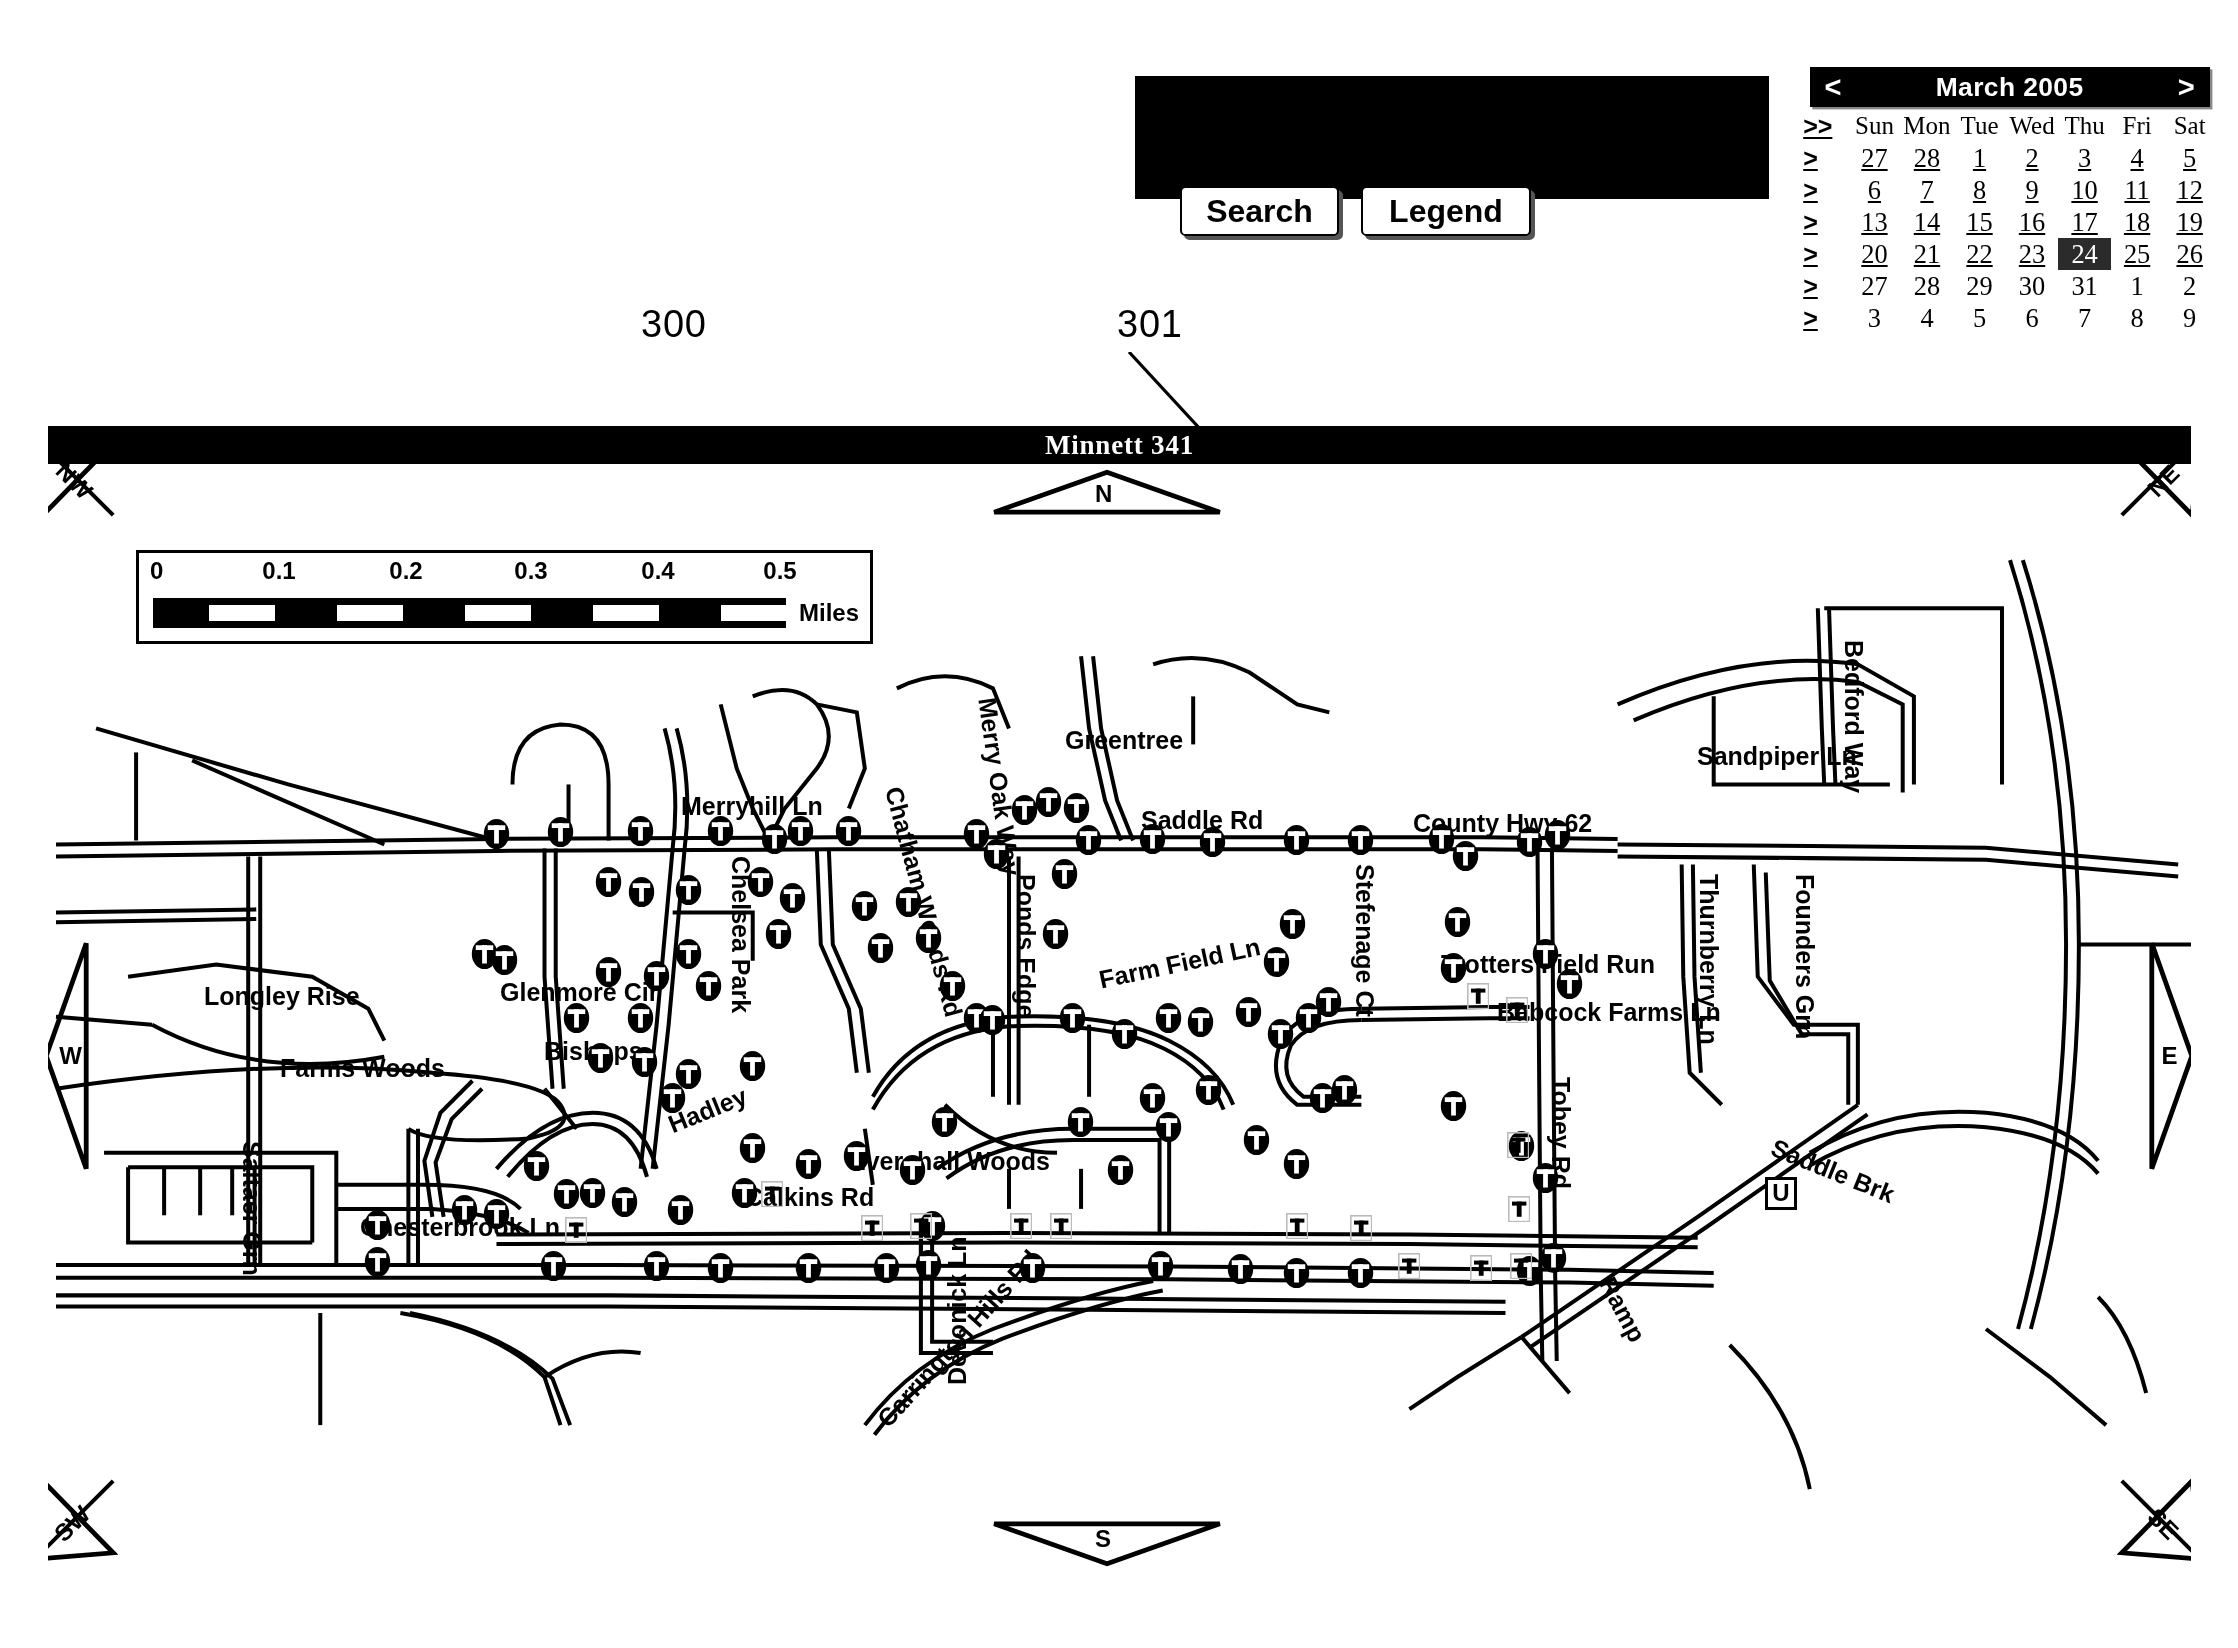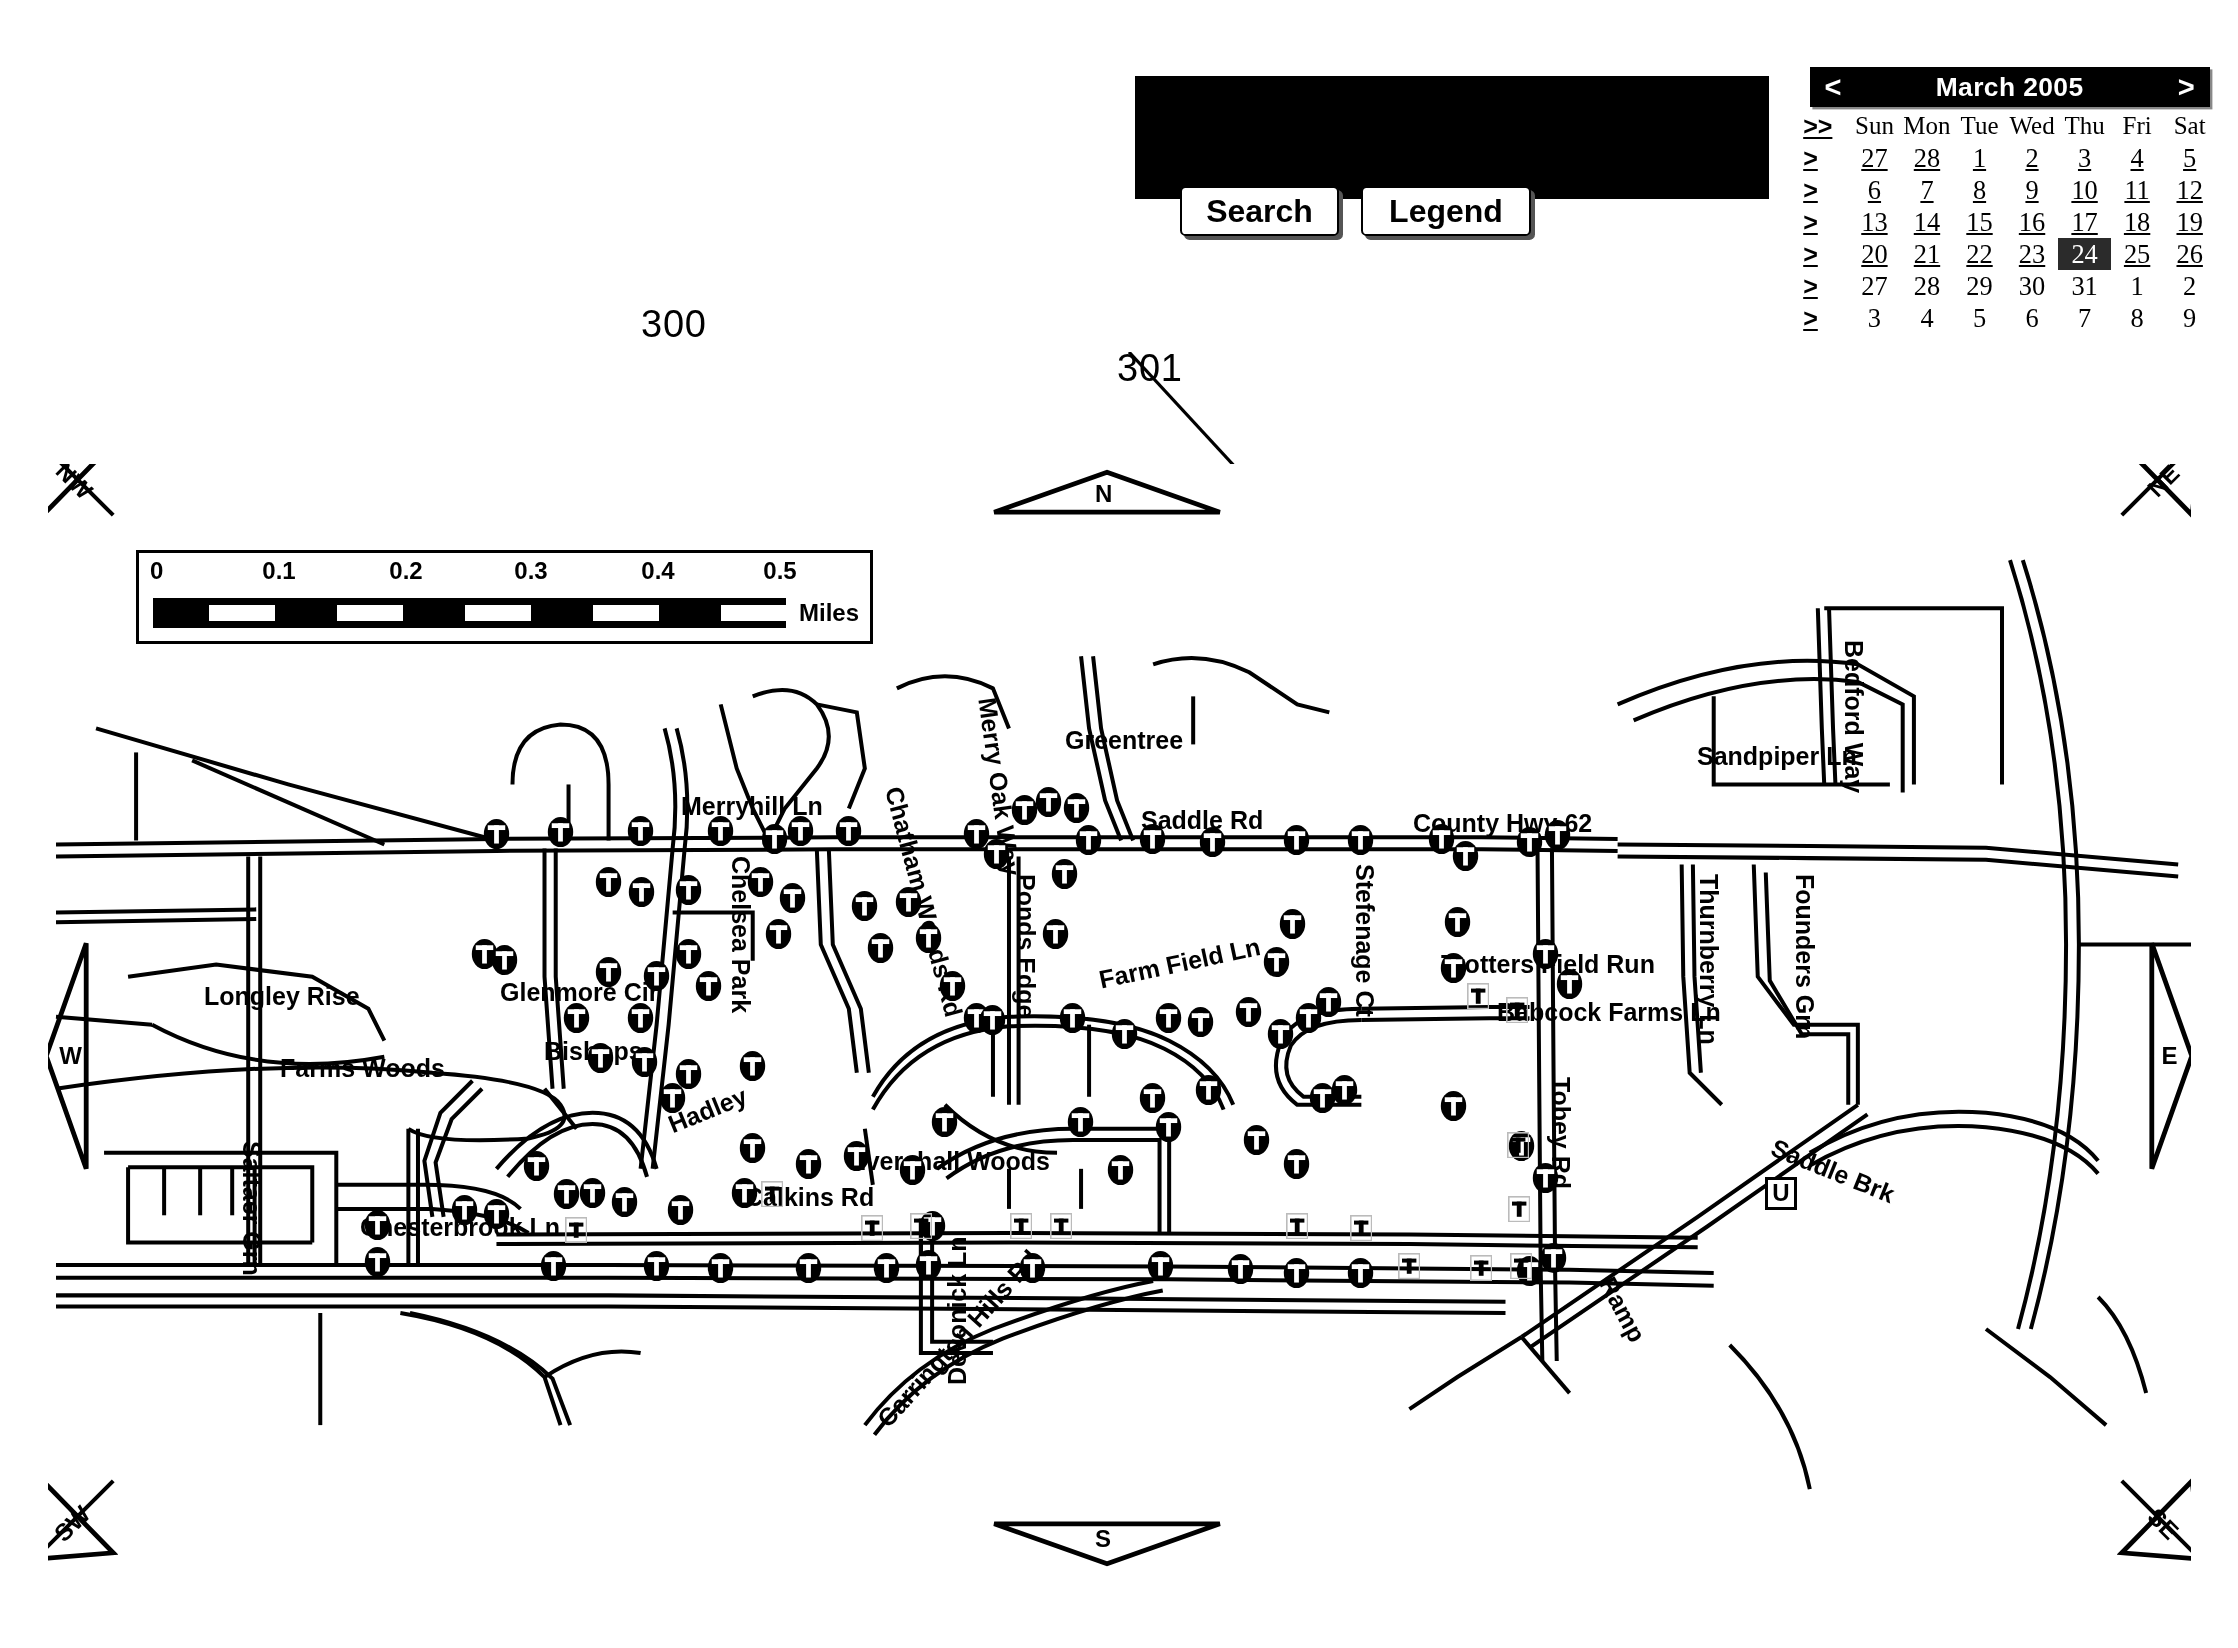--- a/index.html
+++ b/index.html
@@ -119,21 +119,21 @@
   #cal-grid td.day.plain { text-decoration: none; cursor: default; }
 
   
   .figref {
     position: absolute;
     font-family: "Liberation Sans", sans-serif;
     font-size: 38px;
     letter-spacing: 0.8px;
   }
   #ref-300 { left: 641px; top: 303px; }
-  #ref-301 { left: 1117px; top: 303px; margin-top: 44px; }
+  #ref-301 { left: 1117px; top: 303px; }
   #leader-301 {
     position: absolute;
     left: 1121px;
     top: 352px;
     width: 208px;
     height: 216px;
     pointer-events: none;
   }
 
   
@@ -360,20 +360,23 @@
 </div>
 
 <div class="figref" id="ref-300">300</div>
 <div class="figref" id="ref-301">301</div>
 <svg id="leader-301" viewBox="0 0 260 270" width="208" height="216">
   <line x1="10" y1="0" x2="250" y2="260" stroke="#000" stroke-width="4"></line>
 </svg>
 
 <div id="map-panel">
 
+  <div id="map-titlebar">
+    <div id="map-title">Minnett 341</div>
+  </div>
 
   <div id="map-canvas">
 
     <svg id="map-svg" width="2143" height="1131" viewBox="0 0 2676 1412">
       <g fill="none" stroke="#000" stroke-width="5">
 
         <path d="M 10 475 L 560 468 L 980 466 L 1480 466 L 1790 466 L 1960 468"></path>
         <path d="M 10 490 L 560 483 L 980 481 L 1480 481 L 1790 481 L 1960 483"></path>
 
         <path d="M 1960 475 L 2200 477 L 2420 479 L 2660 500"></path>

